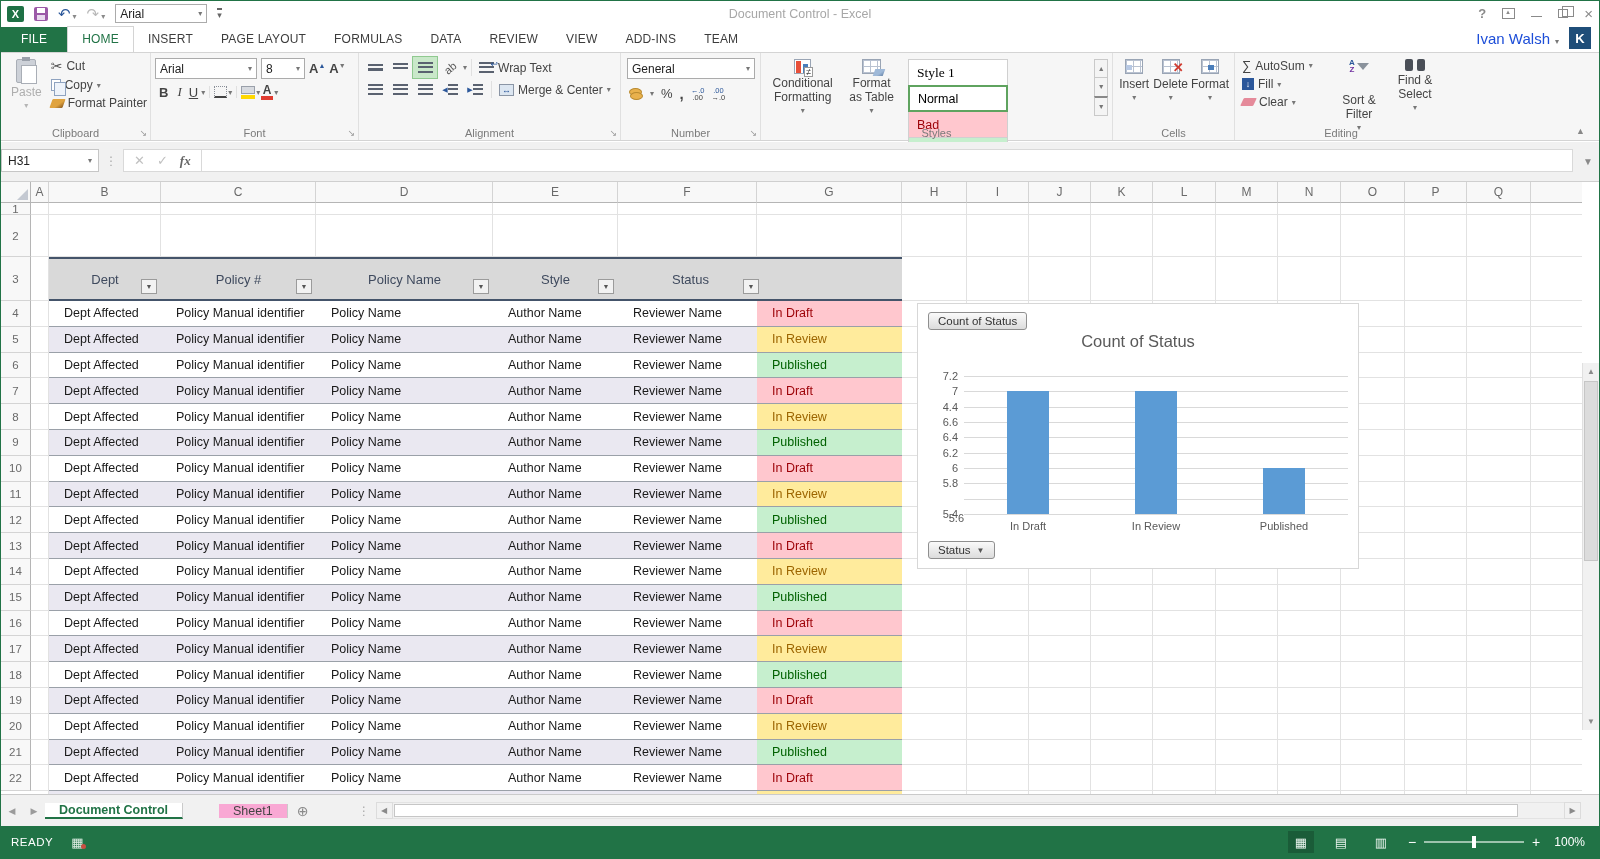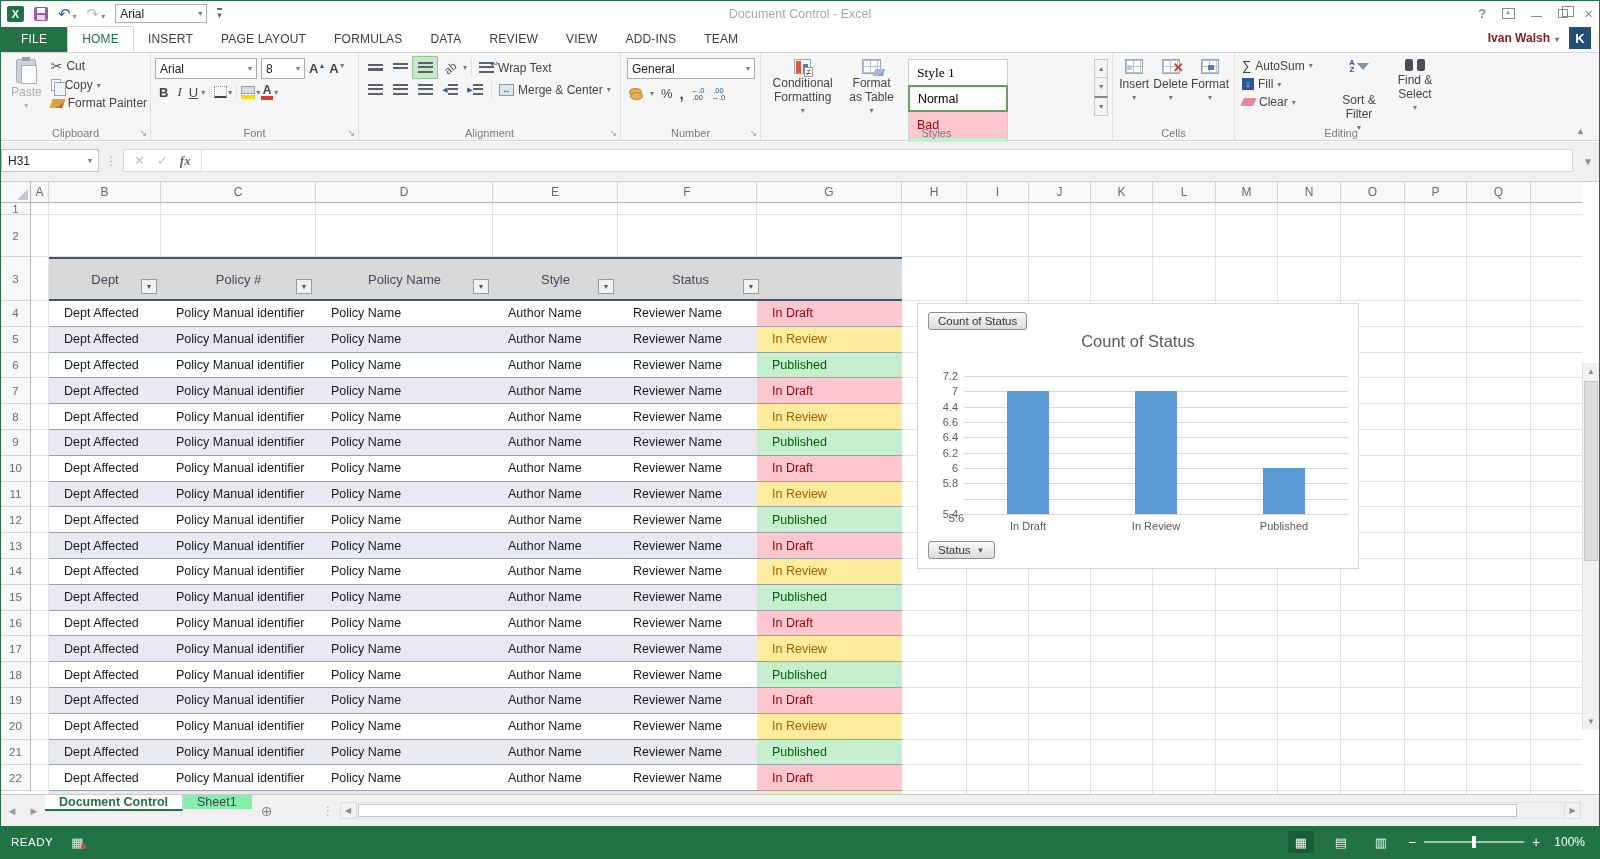--- a/index.html
+++ b/index.html
@@ -32,21 +32,21 @@
   .win-restore{ width:10px; height:9px; border:1px solid #8a8a8a; position:relative; background:#fff;}
   .win-restore::before{ content:''; position:absolute; top:-4px; left:3px; width:10px; height:9px; border:1px solid #8a8a8a;}
   .win-min{ width:11px; border-top:1px solid #8a8a8a; height:1px; margin-top:6px;}
 
   
   .tabrow { position:absolute; top:25px; left:0; right:0; height:26px; background:#fff; display:flex; align-items:flex-end;}
   .rtab { padding:5px 14px 6px; font-size:12px; color:#3c3c3c; letter-spacing:.2px; }
   .rtab.file { background:#217346; color:#fff; padding:5px 20px 6px; }
   .rtab.active { background:#fff; color:#217346; border:1px solid #d4d4d4; border-bottom:none; }
   .userarea { margin-left:auto; display:flex; align-items:center; gap:10px; padding:0 8px 3px 0; }
-  .username { font-size:12px; color:#7f1d1d;font-weight:bold; }
+  .username { font-size:15px; color:#1d4ed8; }
   .username::after{ content:'▾'; font-size:8px; color:#777; margin-left:5px;}
   .avatar { width:22px; height:22px; background:#1f4e79; color:#fff; font-size:13px; font-weight:bold;
             display:flex; align-items:center; justify-content:center; }
 
   
   .ribbon { position:absolute; top:51px; left:0; right:0; height:89px; background:#f6f6f6;
             border-top:1px solid #d4d4d4; border-bottom:1px solid #d4d4d4; display:flex; }
   .rgroup { position:relative; border-right:1px solid #e0e0e0; padding:3px 4px 16px; }
   .glabel { position:absolute; bottom:1px; left:0; right:0; text-align:center; font-size:11px; color:#7a7a7a;}
   .launcher { position:absolute; bottom:2px; right:3px; font-size:9px; color:#9a9a9a; }
@@ -187,21 +187,21 @@
   
   .vscroll { position:absolute; top:181px; right:0; width:17px; bottom:64px; background:#f1f1f1; border-left:1px solid #e0e0e0;}
   .vscroll .arr { height:17px; display:flex; align-items:center; justify-content:center; font-size:8px; color:#8a8a8a; background:#f1f1f1;}
   .vscroll .arr.bottom { position:absolute; bottom:0; left:0; right:0;}
   .vthumb { position:absolute; top:18px; left:1px; right:1px; height:180px; background:#dcdcdc; border:1px solid #c6c6c6;}
 
   
   .tabbar { position:absolute; left:0; right:0; bottom:32px; height:32px; background:#f1f1f1; border-top:1px solid #cacaca;
             display:flex; align-items:stretch; font-size:12.5px;}
   .navarr { width:22px; display:flex; align-items:center; justify-content:center; color:#9b9b9b; font-size:9px;}
-  .stab { padding:0 14px; display:flex; align-items:center; color:#444; border-right:1px solid #cacaca; background:#86efac;}
+  .stab { padding:0 14px; display:flex; align-items:center; color:#444; border-right:1px solid #cacaca; background:#f9a8d4;}
   .stab.active { background:#fff; color:#217346; font-weight:bold; border-bottom:2px solid #217346; border-right:1px solid #cacaca;}
   .addsheet { width:30px; display:flex; align-items:center; justify-content:center; color:#8a8a8a; font-size:14px;}
   .tabdots { display:flex; align-items:center; color:#aaa; margin-left:40px; font-size:12px;}
   .hscroll { display:flex; align-items:center; flex:1; margin:4px 18px 4px 6px; }
   .hscroll .arr { width:17px; height:17px; background:#f1f1f1; border:1px solid #dcdcdc; color:#8a8a8a; font-size:8px;
                   display:flex; align-items:center; justify-content:center;}
   .htrack { flex:1; height:17px; background:#f1f1f1; border-top:1px solid #e3e3e3; border-bottom:1px solid #e3e3e3; position:relative;}
   .hthumb { position:absolute; left:1px; top:1px; bottom:1px; width:96%; background:#fff; border:1px solid #c6c6c6;}
 
   
@@ -849,21 +849,21 @@
     <div class="vscroll">
       <div class="arr">▲</div>
       <div class="vthumb"></div>
       <div class="arr bottom">▼</div>
     </div>
   </div>
 
   <div class="tabbar">
     <span class="navarr">◀</span>
     <span class="navarr">▶</span>
-    <span id="sheettabs" style="display:flex;align-items:flex-start;">
+    <span id="sheettabs" style="display:flex;align-items:center;gap:36px;">
         <span class="stab active">Document Control</span>
         <span class="stab">Sheet1</span>
       </span>
     <span class="addsheet">⊕</span>
     <span class="tabdots">⋮</span>
     <div class="hscroll">
       <span class="arr">◀</span>
       <span class="htrack">
           <span class="hthumb"></span>
         </span>

